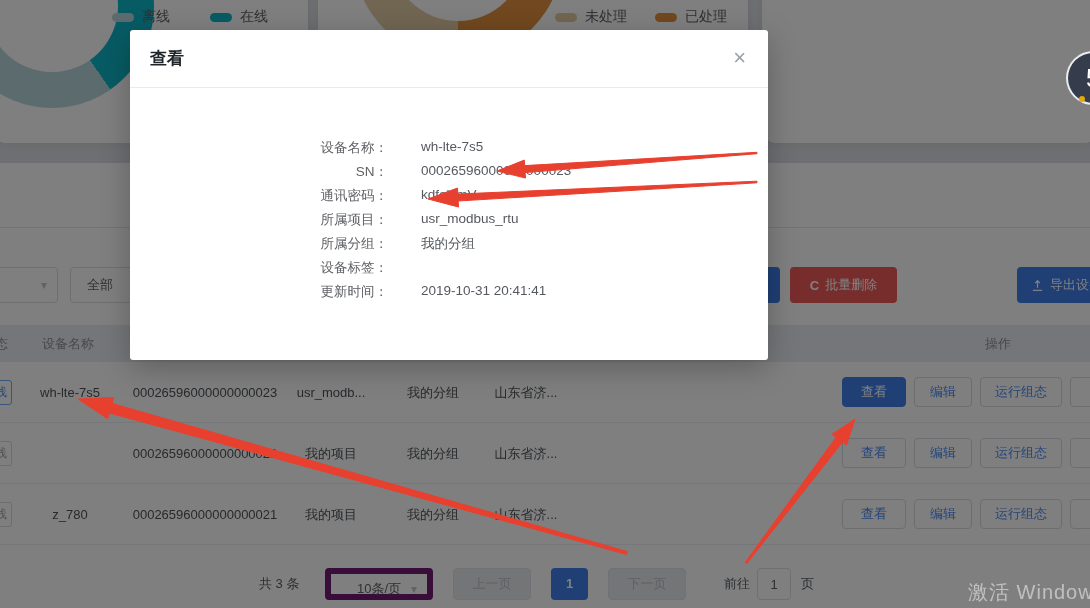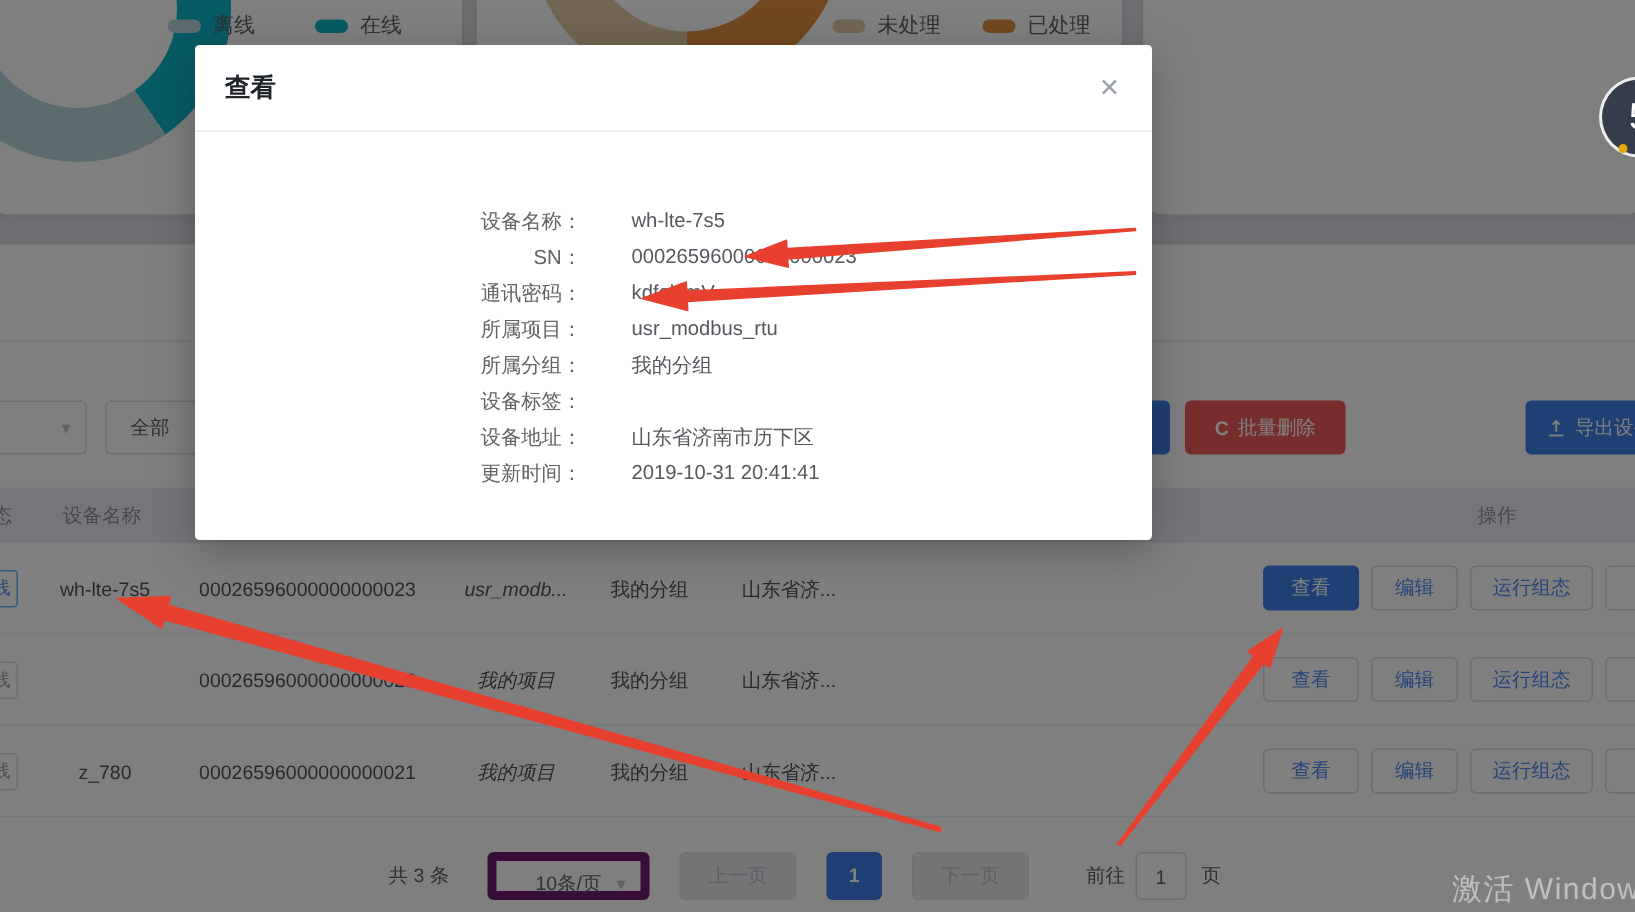--- a/index.html
+++ b/index.html
@@ -59,21 +59,21 @@
   .thead { position:absolute; left:0; top:162px; width:1090px; height:37px; background:#eaedf2; }
   .thead span { position:absolute; top:0; line-height:37px; font-size:13px; color:#8c9199; }
   .th-status  { left:-25px; width:40px; text-align:center; }
   .th-name    { left:42px; }
   .th-actions { left:985px; }
   .trow { position:absolute; left:0; width:1090px; height:61px; border-bottom:1px solid #ebeef5; background:#fff; }
   .trow-0 { top:199px; } .trow-1 { top:260px; } .trow-2 { top:321px; }
   .cell { position:absolute; top:0; line-height:61px; font-size:13px; color:#4e5358; text-align:center; white-space:nowrap; overflow:hidden; }
   .c-name    { left:14px;  width:112px; }
   .c-sn      { left:126px; width:158px; }
-  .c-project { left:288px; width:112px;font-style:italic; }
+  .c-project { left:275px; width:112px; }
   .c-group   { left:396px; width:74px;  }
   .c-address { left:470px; width:112px; }
   .badge {
     position:absolute; left:-22px; top:18px; width:34px; height:25px;
     border:1px solid; border-radius:3px; font-size:12px; line-height:23px;
     text-align:center; overflow:hidden;
   }
   .badge.online  { border-color:#6db0ff; color:#4b8bf5; }
   .badge.offline { border-color:#d8dade; color:#9a9ea6; }
   .rbtn {
@@ -271,24 +271,20 @@
       </div>
       <div class="frow">
         <span class="flabel">所属分组：</span>
         <span class="fvalue">我的分组</span>
       </div>
       <div class="frow">
         <span class="flabel">设备标签：</span>
         <span class="fvalue"></span>
       </div>
       <div class="frow">
-        <span class="flabel">设备地址：</span>
-        <span class="fvalue">山东省济南市历下区</span>
-      </div>
-      <div class="frow">
         <span class="flabel">更新时间：</span>
         <span class="fvalue">2019-10-31 20:41:41</span>
       </div>
     </div>
   </div>
 
   <svg class="arrows" viewBox="0 0 1090 608">
     <g fill="#e8402f" stroke="#e8402f" stroke-width="1" stroke-linejoin="round">
       <polygon points="756.9,152.3 524.7,165.6 524.3,160.1 497,171 525.5,178.1 525.1,172.6 757.1,153.7"></polygon>
       <polygon points="757,181.2 457.8,194 457.5,188 428,199 458.5,207 458.2,201 757,182.8"></polygon>

